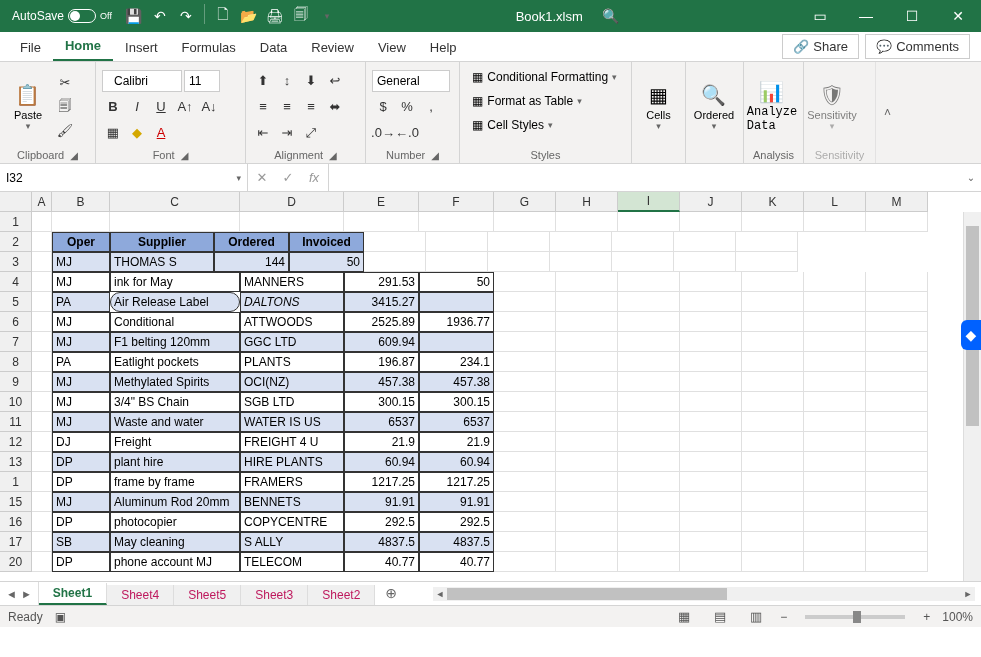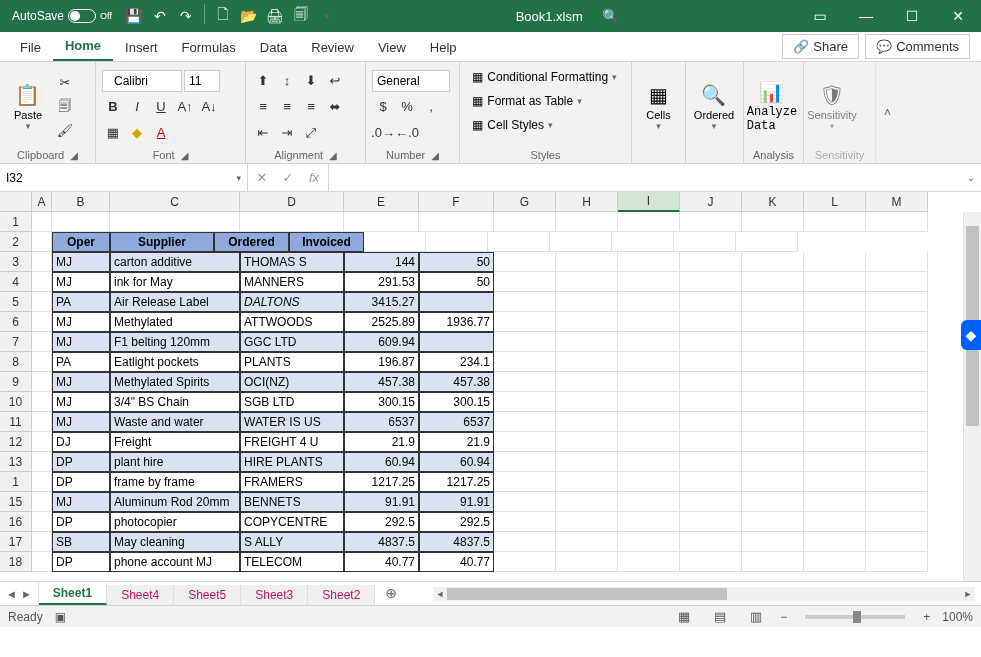--- a/index.html
+++ b/index.html
@@ -370,21 +370,21 @@
       <div class="row-h">8</div>
       <div class="row-h">9</div>
       <div class="row-h">10</div>
       <div class="row-h">11</div>
       <div class="row-h">12</div>
       <div class="row-h">13</div>
       <div class="row-h">1</div>
       <div class="row-h">15</div>
       <div class="row-h">16</div>
       <div class="row-h">17</div>
-      <div class="row-h">18</div>
+      <div class="row-h">20</div>
     </div>
   <div class="cells" id="cells">
       <div class="cell-row">
         <div class="cell" style="width: 20px;"></div>
         <div class="cell" style="width: 58px;"></div>
         <div class="cell" style="width: 130px;"></div>
         <div class="cell" style="width: 104px;"></div>
         <div class="cell" style="width: 75px;"></div>
         <div class="cell" style="width: 75px;"></div>
         <div class="cell" style="width: 62px;"></div>
@@ -405,21 +405,20 @@
         <div class="cell" style="width: 62px;"></div>
         <div class="cell" style="width: 62px;"></div>
         <div class="cell" style="width: 62px;"></div>
         <div class="cell" style="width: 62px;"></div>
         <div class="cell" style="width: 62px;"></div>
         <div class="cell" style="width: 62px;"></div>
       </div>
       <div class="cell-row">
         <div class="cell" style="width: 20px;"></div>
         <div class="cell bnd odd" style="width: 58px;">MJ</div>
-        <div class="cell bnd odd" style="width: 130px;">carton additive</div>
         <div class="cell bnd odd" style="width: 104px;">THOMAS S</div>
         <div class="cell bnd odd r" style="width: 75px;">144</div>
         <div class="cell bnd odd r" style="width: 75px;">50</div>
         <div class="cell" style="width: 62px;"></div>
         <div class="cell" style="width: 62px;"></div>
         <div class="cell" style="width: 62px;"></div>
         <div class="cell" style="width: 62px;"></div>
         <div class="cell" style="width: 62px;"></div>
         <div class="cell" style="width: 62px;"></div>
         <div class="cell" style="width: 62px;"></div>
@@ -435,36 +434,36 @@
         <div class="cell" style="width: 62px;"></div>
         <div class="cell" style="width: 62px;"></div>
         <div class="cell" style="width: 62px;"></div>
         <div class="cell" style="width: 62px;"></div>
         <div class="cell" style="width: 62px;"></div>
         <div class="cell" style="width: 62px;"></div>
       </div>
       <div class="cell-row">
         <div class="cell" style="width: 20px;"></div>
         <div class="cell bnd odd" style="width: 58px;">PA</div>
-        <div class="cell bnd odd" style="width: 130px;">Air Release Label</div>
+        <div class="cell bnd odd" style="width: 130px; border-radius: 10px;">Air Release Label</div>
         <div class="cell bnd odd" style="width: 104px; font-style: italic;">DALTONS</div>
         <div class="cell bnd odd r" style="width: 75px;">3415.27</div>
         <div class="cell bnd odd r" style="width: 75px;"></div>
         <div class="cell" style="width: 62px;"></div>
         <div class="cell" style="width: 62px;"></div>
         <div class="cell" style="width: 62px;"></div>
         <div class="cell" style="width: 62px;"></div>
         <div class="cell" style="width: 62px;"></div>
         <div class="cell" style="width: 62px;"></div>
         <div class="cell" style="width: 62px;"></div>
       </div>
       <div class="cell-row">
         <div class="cell" style="width: 20px;"></div>
         <div class="cell bnd even" style="width: 58px;">MJ</div>
-        <div class="cell bnd even" style="width: 130px;">Methylated</div>
+        <div class="cell bnd even" style="width: 130px;">Conditional</div>
         <div class="cell bnd even" style="width: 104px;">ATTWOODS</div>
         <div class="cell bnd even r" style="width: 75px;">2525.89</div>
         <div class="cell bnd even r" style="width: 75px;">1936.77</div>
         <div class="cell" style="width: 62px;"></div>
         <div class="cell" style="width: 62px;"></div>
         <div class="cell" style="width: 62px;"></div>
         <div class="cell" style="width: 62px;"></div>
         <div class="cell" style="width: 62px;"></div>
         <div class="cell" style="width: 62px;"></div>
         <div class="cell" style="width: 62px;"></div>

